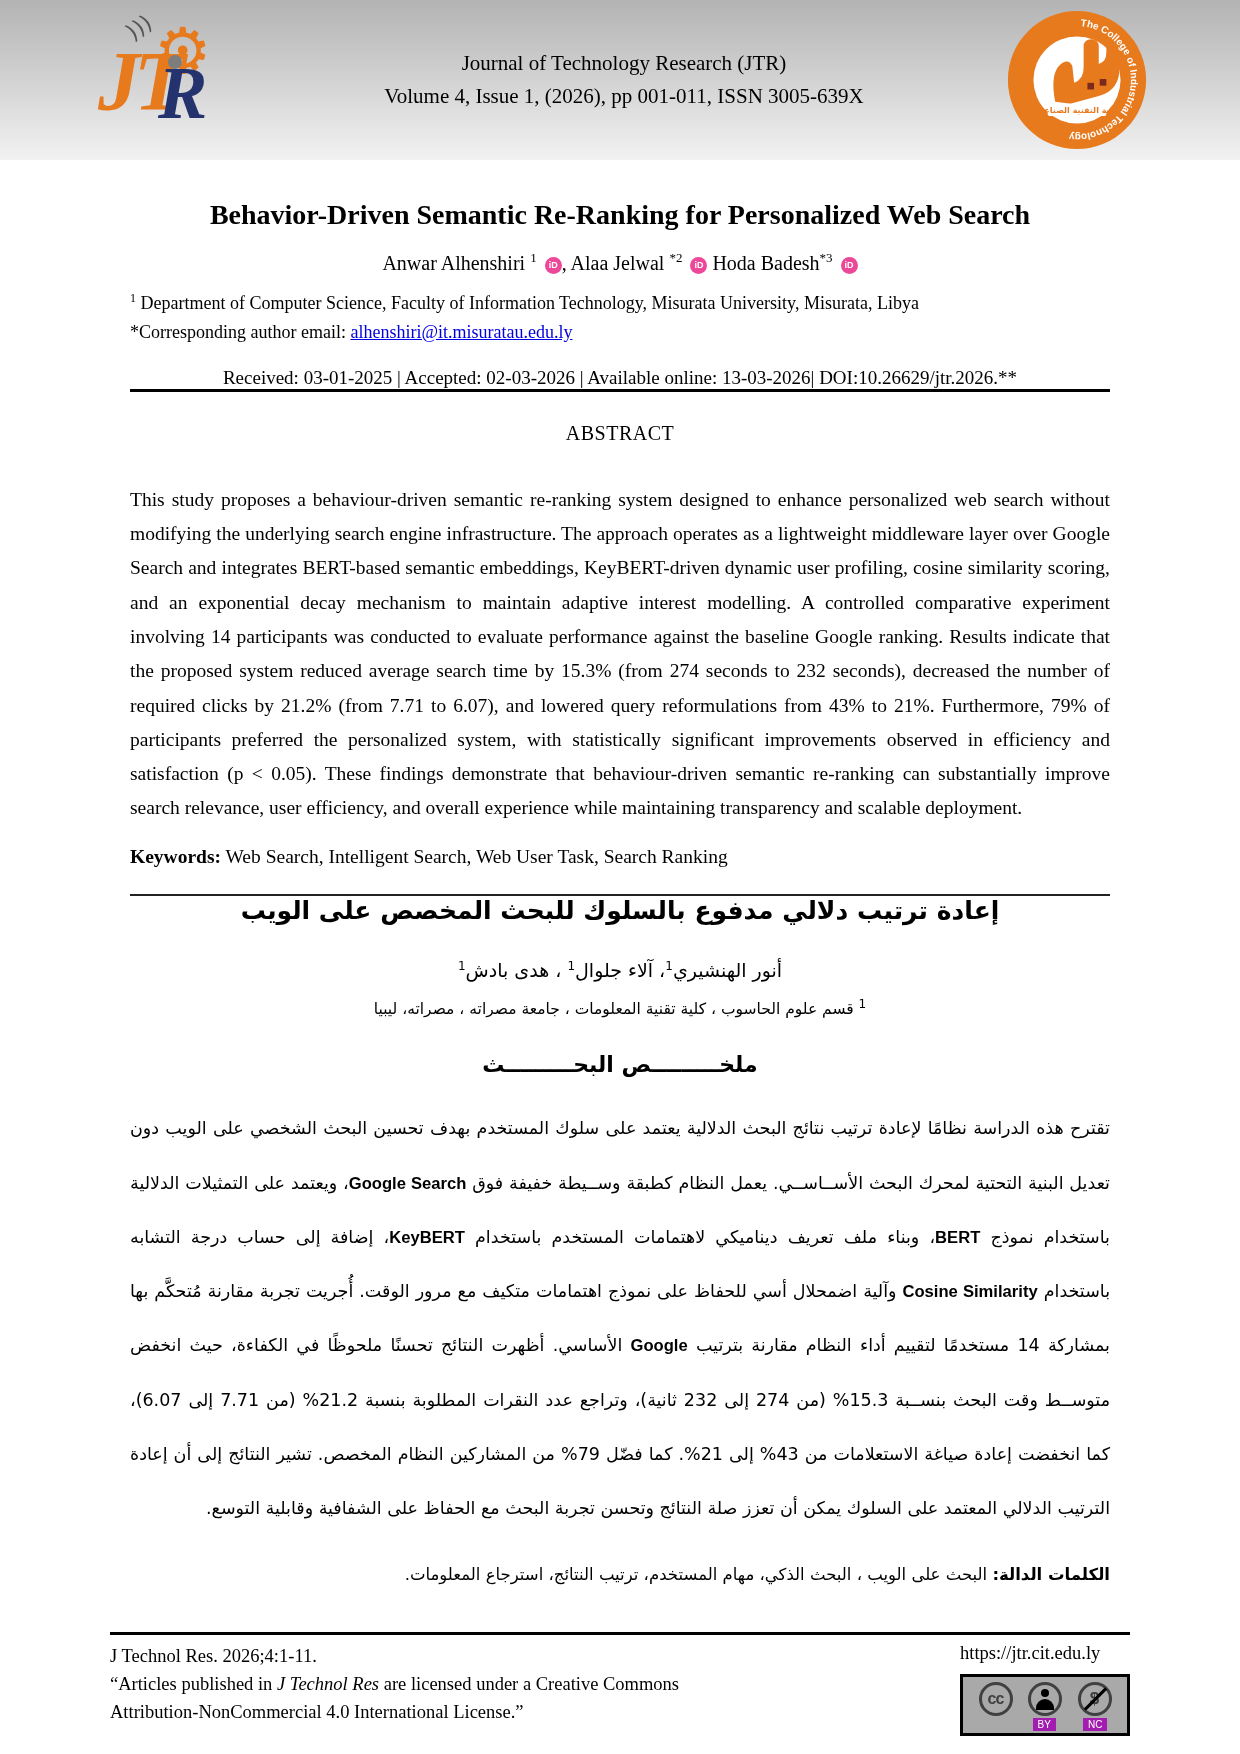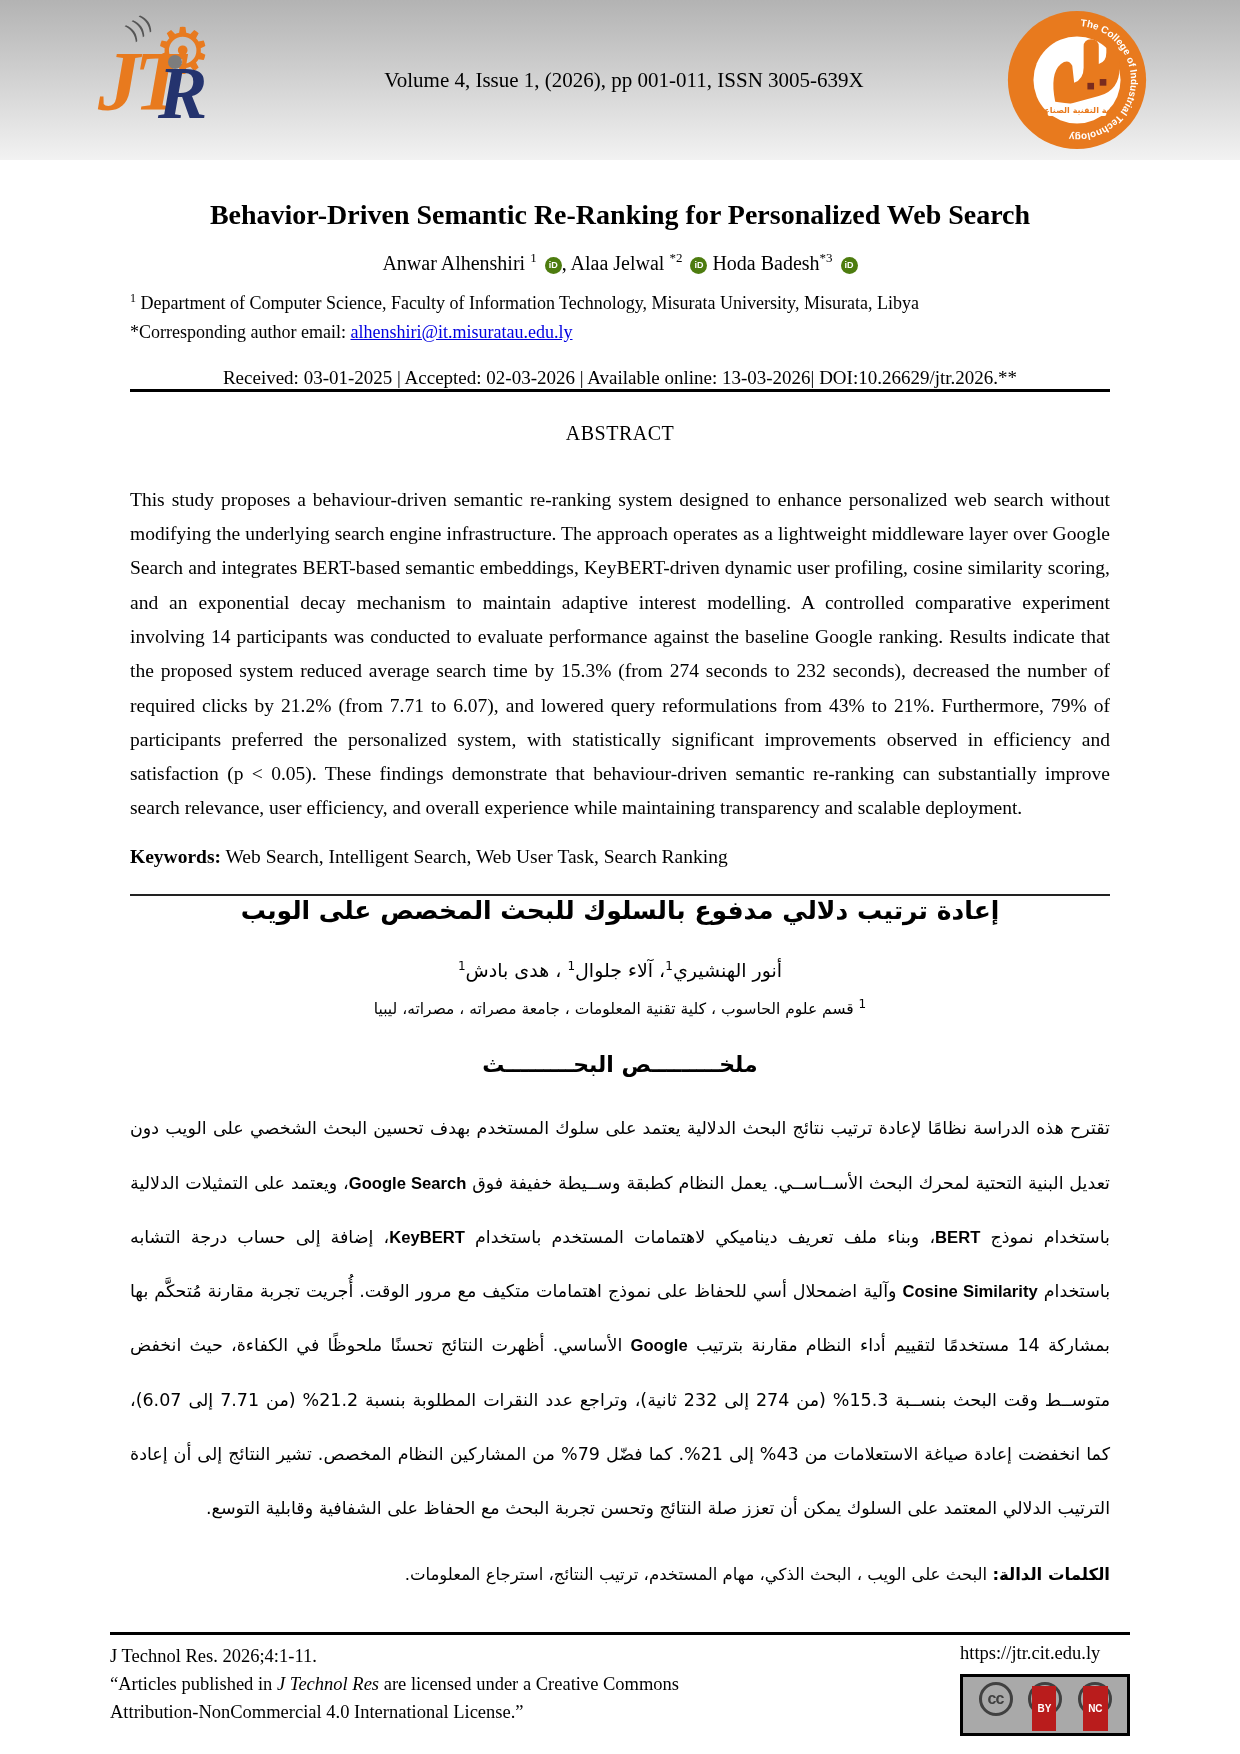--- a/index.html
+++ b/index.html
@@ -30,21 +30,21 @@
   .college-logo { width:142px; height:142px; flex:0 0 auto; }
   
   .content { padding:0 130px; }
   .paper-title {
     margin-top:34px; text-align:center; font-weight:bold; font-size:28px; line-height:1.5;
   }
   .authors-line { margin-top:14px; text-align:center; font-size:20px; }
   .authors-line sup { font-size:13px; }
   .orcid {
     display:inline-block; width:17px; height:17px; border-radius:50%;
-    background:#4d7c0f; color:#fff; font-family:"Liberation Sans", sans-serif;
+    background:#ec4899; color:#fff; font-family:"Liberation Sans", sans-serif;
     font-size:9px; font-weight:bold; text-align:center; line-height:17px;
     vertical-align:2px; margin-left:8px;
   }
   .affiliation { margin-top:16px; font-size:18px; }
   .affiliation sup { font-size:12px; }
   .corresponding { margin-top:8px; font-size:18px; }
   .email-link { color:#0000e0; text-decoration:underline; }
   .dates-row {
     margin-top:24px; text-align:center; font-size:19px;
     border-bottom:3px solid #000;
@@ -90,35 +90,36 @@
     width:34px; height:34px; border:3px solid #404040; border-radius:50%;
     display:flex; align-items:center; justify-content:center; position:relative;
     font-family:"Liberation Sans", sans-serif; font-weight:bold; color:#404040;
   }
   .cc-circle.cc-text { font-size:16px; letter-spacing:-1px; }
   .person-head { width:8px; height:8px; border-radius:50%; background:#000; position:absolute; top:4px; left:10px; }
   .person-body { width:18px; height:11px; border-radius:9px 9px 0 0; background:#000; position:absolute; bottom:3px; left:5px; }
   .nc-dollar { font-size:17px; }
   .nc-strike { position:absolute; width:3px; height:30px; background:#000; transform:rotate(45deg); left:13px; top:-1px; }
   .cc-labels { position:absolute; bottom:2px; left:56px; right:6px; display:flex; justify-content:space-around; }
-  .cc-label { background:#b91c1c; color:#fff; font-family:"Liberation Sans", sans-serif;
-    font-size:10px; font-weight:bold; padding:16px 5px; line-height:13px; }
+  .cc-label { background:#a21caf; color:#fff; font-family:"Liberation Sans", sans-serif;
+    font-size:10px; font-weight:normal; padding:0 5px; line-height:13px; }
 </style>
 </head>
 <body>
 
 <div class="header-band">
   <div class="jtr-logo">
     <span class="waves">)))</span>
     <span class="gear">⚙</span>
     <span class="jt">JT</span>
     <span class="dot"></span>
     <span class="r">R</span>
   </div>
   <div class="header-center">
+    <div>Journal of Technology Research (JTR)</div>
     <div>Volume 4, Issue 1, (2026), pp 001-011, ISSN 3005-639X</div>
   </div>
   <svg class="college-logo" viewBox="0 0 150 150">
     <defs>
       <path id="ringPath" d="M 75,75 m -57,0 a 57,57 0 1,1 114,0 a 57,57 0 1,1 -114,0"></path>
     </defs>
     <circle cx="75" cy="75" r="73" fill="#e87a1e"></circle>
     <circle cx="75" cy="75" r="46" fill="#ffffff"></circle>
     <path d="M52,98 q-6,-30 6,-40 q8,-6 12,2 l2,18 q10,-4 10,-16 l0,-22 q0,-8 8,-8 q8,0 8,8 l0,18 q8,-2 8,-12 l0,-14 q0,-7 7,-7 q7,0 7,7 l0,30 q0,24 -22,30 l-30,8 z" fill="#e87a1e"></path>
     <rect x="86" y="78" width="7" height="7" fill="#7a2b1e"></rect>

